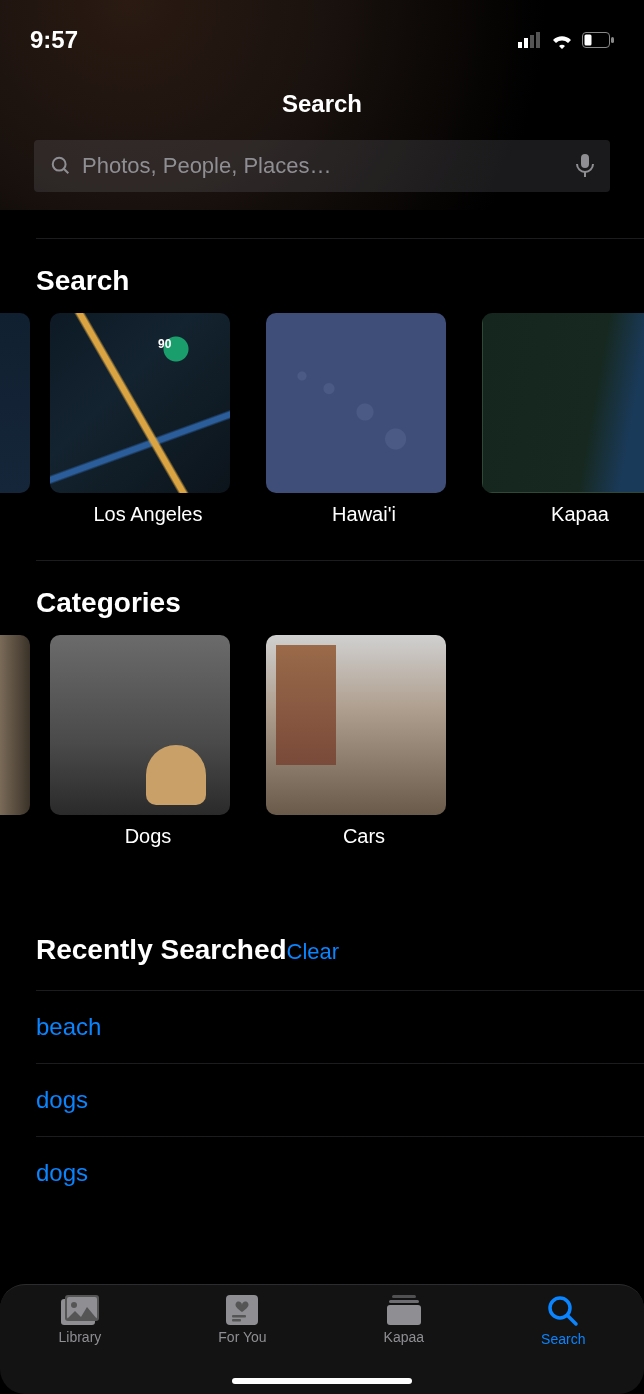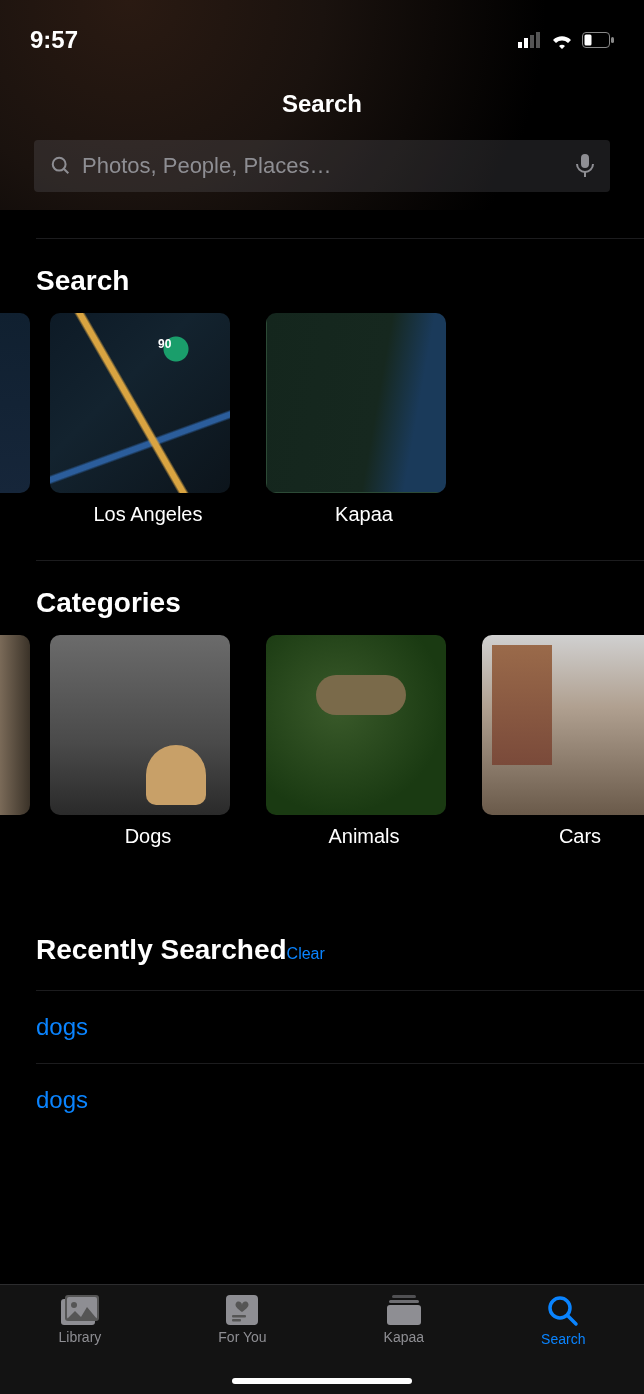--- a/index.html
+++ b/index.html
@@ -29,21 +29,21 @@
     flex: 1; background: transparent; border: none; outline: none;
     color: #fff; font-size: 22px;
   }
   .search-field input::placeholder { color: #8e8e93; }
 
   
   .section { padding-left: 36px; }
   .section-rule { border-top: 1px solid #1c1c1e; margin-left: 36px; }
   .section-title-row { display: flex; justify-content: flex-start; align-items: baseline; padding-right: 36px; }
   .section-title { font-size: 28px; font-weight: 700; padding: 26px 0 16px 0; }
-  .clear-link { color: #0a84ff; font-size: 16px; }
+  .clear-link { color: #0a84ff; font-size: 22px; }
 
   .hstrip { display: flex; gap: 20px; overflow: hidden; margin-left: -36px; padding-left: 0; }
   .tile { flex: none; width: 196px; text-align: center; }
   .tile-peek { width: 30px; }
   .tile-peek .thumb { width: 30px; }
   .thumb {
     width: 180px; height: 180px; border-radius: 10px; background: #1c1c1e;
     position: relative; overflow: hidden;
   }
   .tile-edge-left .thumb { border-top-left-radius: 0; border-bottom-left-radius: 0; }
@@ -80,20 +80,21 @@
   .rs-list{padding-right:0;}
   .rs-row{border-top:1px solid #1c1c1e;padding:22px 0;font-size:24px;color:#0a84ff;}
   .rs-row:first-child{border-top:1px solid #1c1c1e;margin-top:8px;}
 
   
   .tabbar{
     position:absolute;left:0;right:0;bottom:0;height:110px;
     background:#161616e0;border-top:1px solid #2c2c2e;
     display:flex;justify-content:space-around;align-items:flex-start;
     padding-top:10px;
+    border-radius:25px;
   }
   .tab{display:flex;flex-direction:column;align-items:center;gap:4px;color:#8e8e93;font-size:14px;}
   .tab.active{color:#0a84ff;}
   .tab svg{display:block;}
   .home-indicator{
     position:absolute;bottom:10px;left:50%;transform:translateX(-50%);
     width:180px;height:6px;border-radius:3px;background:#fff;
   }
 </style>
 </head>
@@ -143,20 +144,24 @@
   <div class="section-title">Search</div>
   <div class="hstrip">
     <div class="tile tile-peek tile-edge-left">
       <div class="thumb bg-edge"></div>
     </div>
     <div class="tile">
       <div class="thumb bg-la"></div>
       <div class="tile-label">Los Angeles</div>
     </div>
     <div class="tile">
+      <div class="thumb bg-hi"></div>
+      <div class="tile-label">Hawai'i</div>
+    </div>
+    <div class="tile">
       <div class="thumb bg-kp"></div>
       <div class="tile-label">Kapaa</div>
     </div>
 
   </div>
 </div>
 
 <div style="height:34px"></div>
 <div class="section-rule"></div>
 
@@ -164,39 +169,36 @@
   <div class="section-title">Categories</div>
   <div class="hstrip">
     <div class="tile tile-peek tile-edge-left">
       <div class="thumb bg-blur-left"></div>
     </div>
     <div class="tile">
       <div class="thumb bg-dog"></div>
       <div class="tile-label">Dogs</div>
     </div>
     <div class="tile">
-      <div class="thumb bg-animal"></div>
-      <div class="tile-label">Animals</div>
-    </div>
-    <div class="tile">
       <div class="thumb bg-cars"></div>
       <div class="tile-label">Cars</div>
     </div>
 
   </div>
 </div>
 
 <div style="height:60px"></div>
 
 <div class="section">
   <div class="section-title-row">
     <div class="section-title">Recently Searched</div>
     <span class="clear-link">Clear</span>
   </div>
   <div class="rs-list">
+    <div class="rs-row">beach</div>
     <div class="rs-row">dogs</div>
     <div class="rs-row">dogs</div>
   </div>
 </div>
 
 <div class="tabbar">
   <div class="tab">
     <svg width="38" height="30" viewBox="0 0 38 30" fill="#8e8e93">
         <rect x="0" y="4" width="34" height="26" rx="3"></rect>
         <rect x="4" y="0" width="34" height="26" rx="3" fill="#555"></rect>

